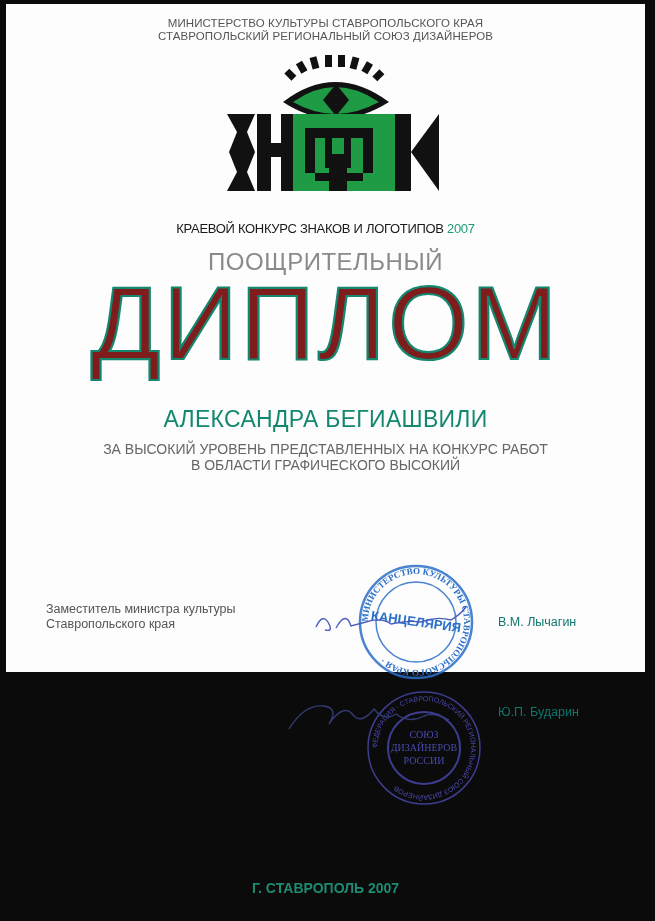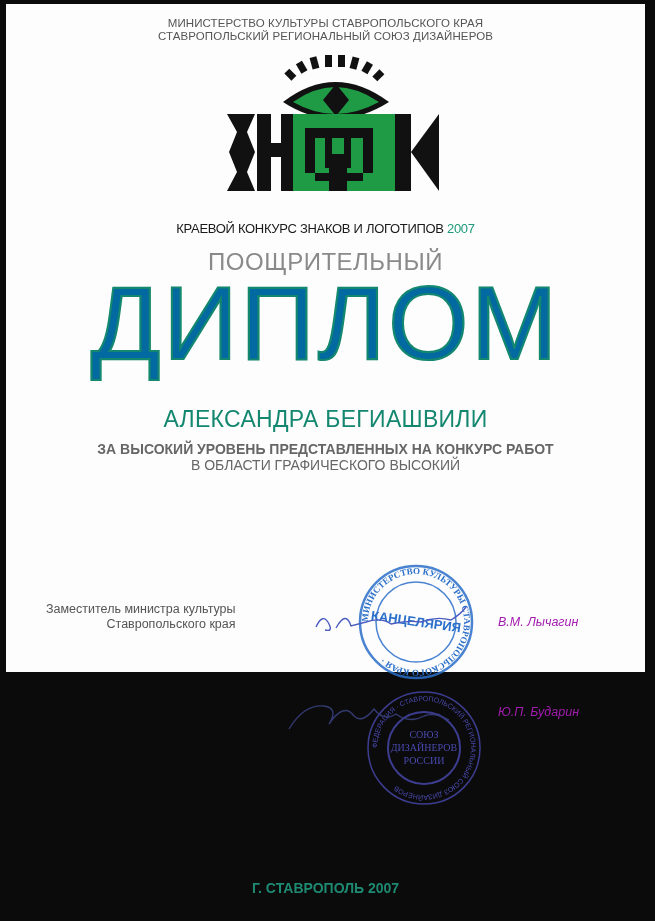--- a/index.html
+++ b/index.html
@@ -12,28 +12,28 @@
     position: absolute; left: 6px; top: 4px; width: 639px; height: 668px;
     background: #fdfdfd;
   }
   .abs { position: absolute; }
   .center { left: 0; right: 0; text-align: center; }
   .header-line { font-size: 11.5px; color: #555; letter-spacing: 0.1px; line-height: 13px; }
   .contest { font-size: 13px; color: #1a1a1a; letter-spacing: -0.3px; }
   .contest .yr { color: #1e9a7a; }
   .encourage { font-size: 24px; color: #8a8a8a; letter-spacing: 0.5px; }
   .diploma-title {
-    font-size: 103px; line-height: 103px; color: #0369a1; letter-spacing: 3px;
+    font-size: 103px; line-height: 103px; color: #7f1d1d; letter-spacing: 3px;
     -webkit-text-stroke: 2.2px #13876f; font-weight: normal;
   }
   .awarded { font-size: 16.5px; color: #666; }
   .name { font-size: 23px; color: #13876f; letter-spacing: 0.3px; }
   .reason { font-size: 14px; color: #666; line-height: 16px; }
-  .sig-role { font-size: 12.5px; color: #555; line-height: 15px; text-align: right; }
-  .sig-name { font-size: 12.5px; color: #a21caf; font-style: italic; }
+  .sig-role { font-size: 12.5px; color: #555; line-height: 15px; }
+  .sig-name { font-size: 12.5px; color: #0f766e; }
   .footer { font-size: 14px; color: #1e8a72; font-weight: bold; }
 </style>
 </head>
 <body>
 
 <div class="sheet">
 
   <div class="abs center header-line" style="top:13px;">МИНИСТЕРСТВО КУЛЬТУРЫ СТАВРОПОЛЬСКОГО КРАЯ</div>
   <div class="abs center header-line" style="top:26px;">СТАВРОПОЛЬСКИЙ РЕГИОНАЛЬНЫЙ СОЮЗ ДИЗАЙНЕРОВ</div>
 
@@ -79,21 +79,21 @@
   <div class="abs center contest" style="top:197px;margin-top:20px;">
     <span>КРАЕВОЙ КОНКУРС ЗНАКОВ И ЛОГОТИПОВ</span>
     <span class="yr">2007</span>
   </div>
 
   <div class="abs center encourage" style="top:244px;">ПООЩРИТЕЛЬНЫЙ</div>
 
   <div class="abs center diploma-title" style="top:268px;">ДИПЛОМ</div>
 
   <div class="abs center name" style="top:402px;text-align:center;">АЛЕКСАНДРА БЕГИАШВИЛИ</div>
-  <div class="abs center reason" style="top:437px;font-weight:bold;">ЗА ВЫСОКИЙ УРОВЕНЬ ПРЕДСТАВЛЕННЫХ НА КОНКУРС РАБОТ</div>
+  <div class="abs center reason" style="top:437px;">ЗА ВЫСОКИЙ УРОВЕНЬ ПРЕДСТАВЛЕННЫХ НА КОНКУРС РАБОТ</div>
   <div class="abs center reason" style="top:453px;">В ОБЛАСТИ ГРАФИЧЕСКОГО ВЫСОКИЙ</div>
 
   <div class="abs sig-role" style="left:40px; top:598px;">
     <div>Заместитель министра культуры</div>
     <div>Ставропольского края</div>
   </div>
   <svg class="abs" style="left:350px; top:558px;" width="120" height="120" viewBox="0 0 120 120">
     <circle cx="60" cy="60" r="56" fill="none" stroke="#2a6fc9" stroke-width="2.5" opacity="0.85"></circle>
     <circle cx="60" cy="60" r="40" fill="none" stroke="#2a6fc9" stroke-width="1.5" opacity="0.85"></circle>
     <defs>

